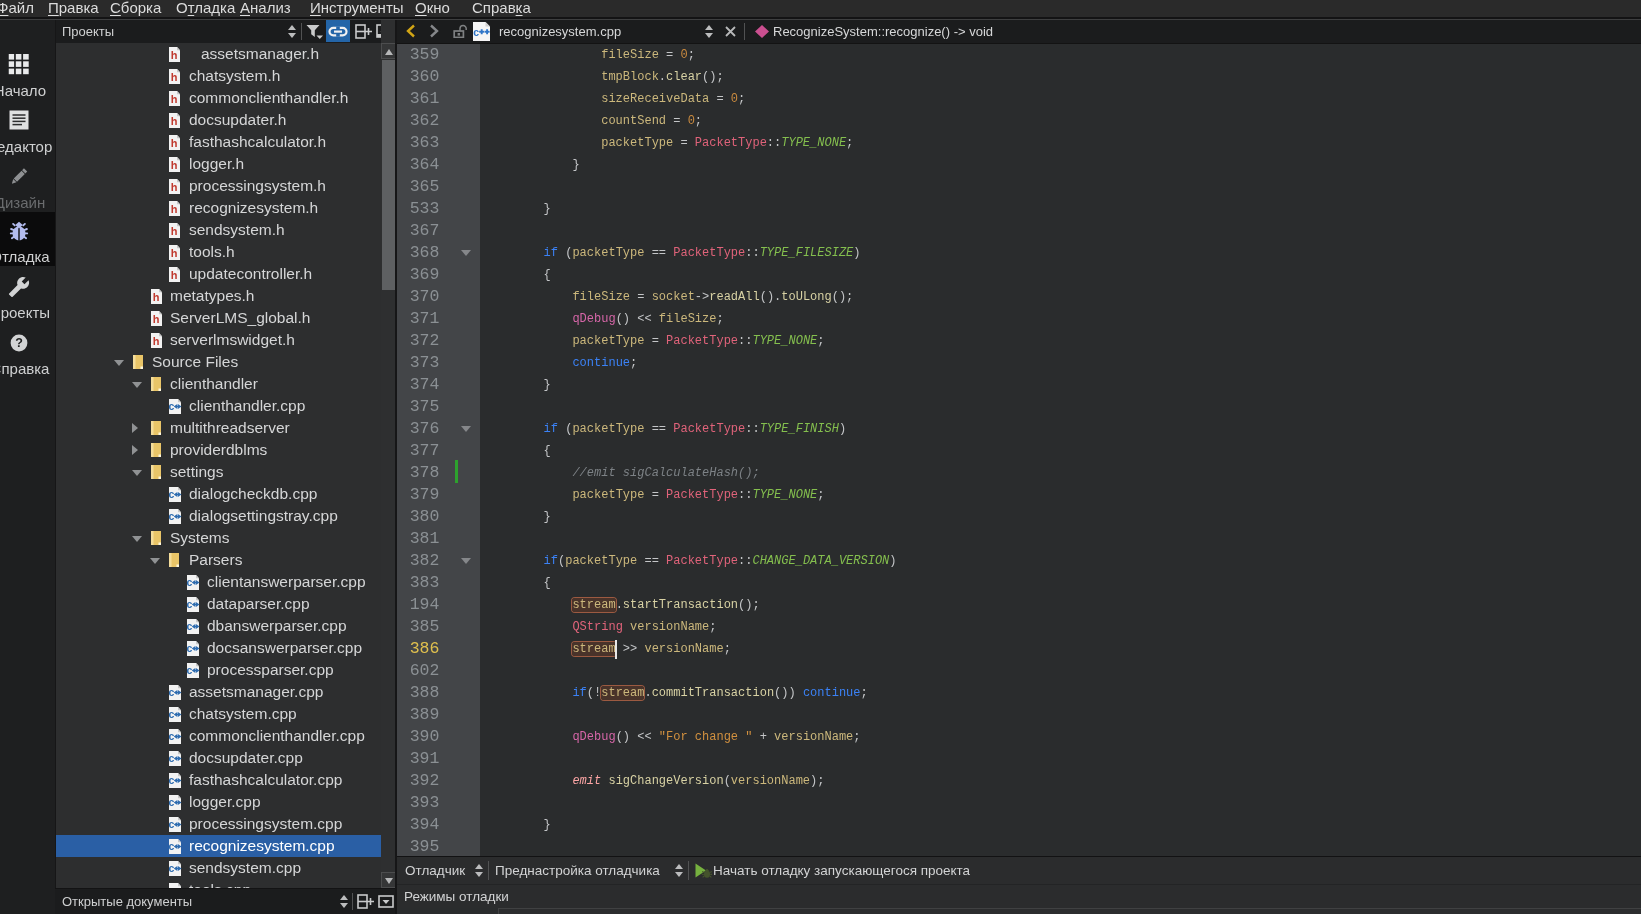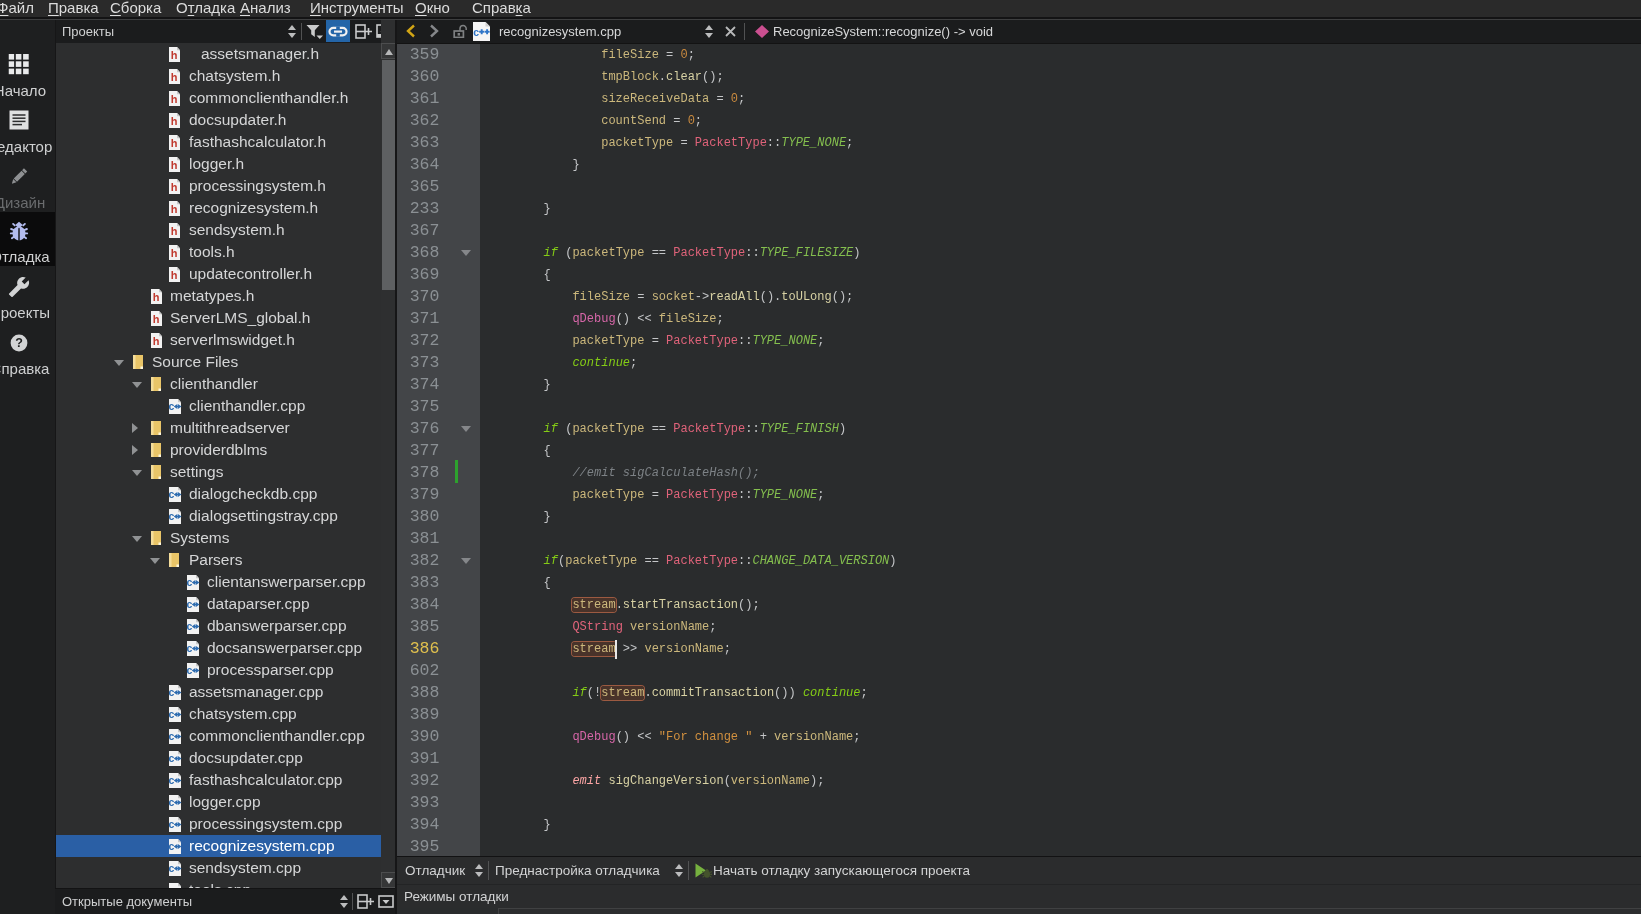--- a/index.html
+++ b/index.html
@@ -37,21 +37,21 @@
 #opendocs{left:55px;top:888px;width:340px;height:26px;background:#1b1c1d;border-top:1px solid #131314;color:#cfd0d1;font-size:13px}
 #etoolbar{left:397px;top:20px;width:1244px;height:23px;background:#1b1c1d;color:#d6d7d8;font-size:13px}
 #eborder{left:397px;top:43px;width:1244px;height:1px;background:#131313}
 #gutter{left:397px;top:44px;width:83px;height:812px;background:#434548}
 .gnum{position:absolute;left:0;width:55px;height:22px;text-align:center;font-family:"Liberation Mono",monospace;font-size:16.5px;line-height:22px;color:#8b9094}
 .gnum.cur{color:#e0c04e;font-weight:normal}
 .fold{position:absolute;left:64px;width:0;height:0;border-left:5px solid transparent;border-right:5px solid transparent;border-top:6px solid #85878a;top:8px}
 #greenbar{left:455px;width:3px;background:#2da12d}
 #code{left:486px;top:44px;width:1140px;height:812px;font-family:"Liberation Mono",monospace;font-size:12px;line-height:22px;color:#c4c6c8;white-space:pre}
 #code div{height:22px}
-.kw{color:#84cc16;font-style:italic}
+.kw{color:#3b82f6;}
 .mac{color:#d666a8}
 .mack{color:#fca5a5;font-style:italic}
 .ty{color:#e0637a}
 .en{color:#84bf4e;font-style:italic}
 .fl{color:#ccb87c}
 .fn{color:#d8d2a4}
 .nu{color:#c98a3f}
 .st{color:#d2913f}
 .cm{color:#7d8286;font-style:italic}
 .occ{background:#49332a;box-shadow:0 0 0 1px #9c5a41;border-radius:3px}
@@ -646,42 +646,42 @@
   </div>
 <div id="eborder" class="abs"></div>
 <div id="gutter" class="abs">
     <div class="gnum" style="top:0px">359</div>
     <div class="gnum" style="top:22px">360</div>
     <div class="gnum" style="top:44px">361</div>
     <div class="gnum" style="top:66px">362</div>
     <div class="gnum" style="top:88px">363</div>
     <div class="gnum" style="top:110px">364</div>
     <div class="gnum" style="top:132px">365</div>
-    <div class="gnum" style="top:154px">233</div>
+    <div class="gnum" style="top:154px">533</div>
     <div class="gnum" style="top:176px">367</div>
     <div class="gnum" style="top:198px">368</div>
     <div class="fold" style="top:206px"></div>
     <div class="gnum" style="top:220px">369</div>
     <div class="gnum" style="top:242px">370</div>
     <div class="gnum" style="top:264px">371</div>
     <div class="gnum" style="top:286px">372</div>
     <div class="gnum" style="top:308px">373</div>
     <div class="gnum" style="top:330px">374</div>
     <div class="gnum" style="top:352px">375</div>
     <div class="gnum" style="top:374px">376</div>
     <div class="fold" style="top:382px"></div>
     <div class="gnum" style="top:396px">377</div>
     <div class="gnum" style="top:418px">378</div>
     <div class="gnum" style="top:440px">379</div>
     <div class="gnum" style="top:462px">380</div>
     <div class="gnum" style="top:484px">381</div>
     <div class="gnum" style="top:506px">382</div>
     <div class="fold" style="top:514px"></div>
     <div class="gnum" style="top:528px">383</div>
-    <div class="gnum" style="top:550px">384</div>
+    <div class="gnum" style="top:550px">194</div>
     <div class="gnum" style="top:572px">385</div>
     <div class="gnum cur" style="top:594px">386</div>
     <div class="gnum" style="top:616px">602</div>
     <div class="gnum" style="top:638px">388</div>
     <div class="gnum" style="top:660px">389</div>
     <div class="gnum" style="top:682px">390</div>
     <div class="gnum" style="top:704px">391</div>
     <div class="gnum" style="top:726px">392</div>
     <div class="gnum" style="top:748px">393</div>
     <div class="gnum" style="top:770px">394</div>

